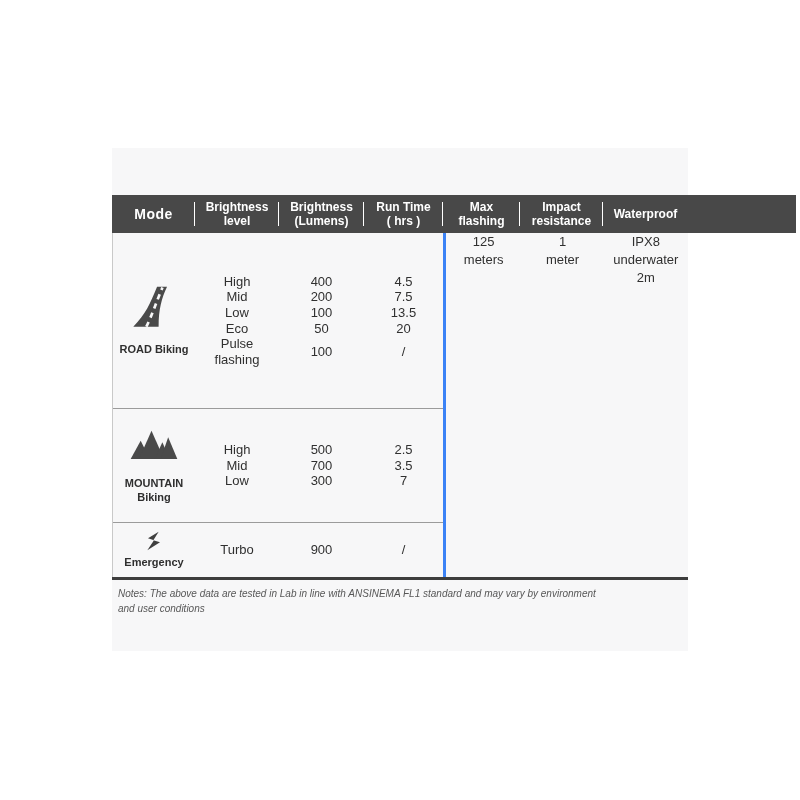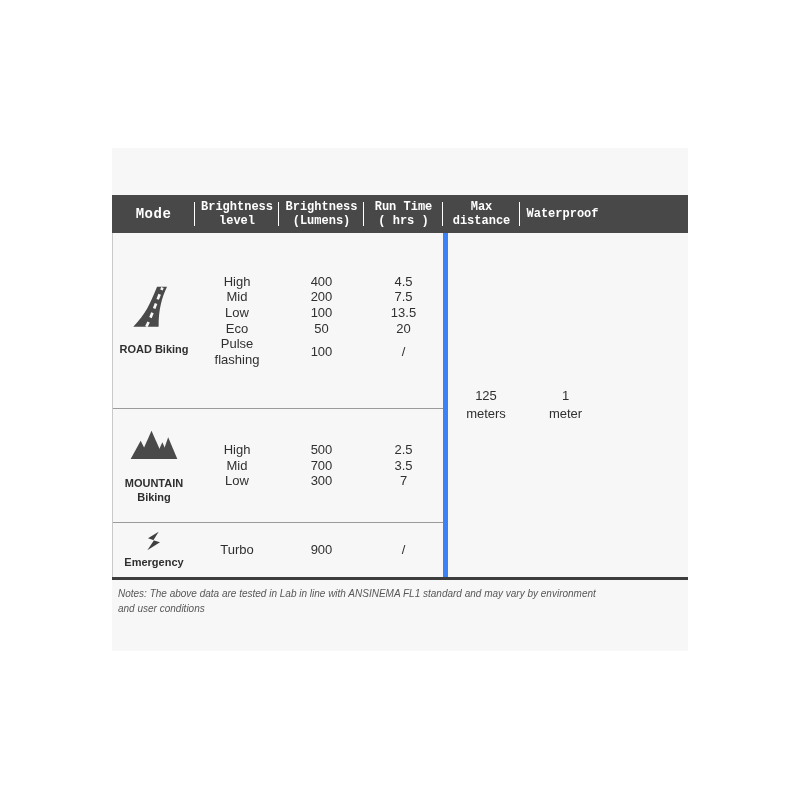--- a/index.html
+++ b/index.html
@@ -11,23 +11,23 @@
     overflow:hidden;
   }
   .card {
     position:absolute; left:112px; top:148px;
     width:576px; height:503px;
     background:#f7f7f8;
   }
   
   .header {
     position:absolute; left:0; top:47px;
-    width:576px; height:38px;
+    width:684px; height:38px;
     background:#484848;
-    display:flex; align-items:stretch;font-family:Liberation Mono, monospace;
+    display:flex; align-items:stretch;
   }
   .hcell {
     color:#ffffff; font-weight:bold; font-size:12px;
     text-align:center; white-space:pre-line; line-height:1.2;
     display:flex; align-items:center; justify-content:center;
     position:relative; box-sizing:border-box;
   }
   .hcell.mode { font-size:14px; letter-spacing:0.5px; }
   .hcell:not(:last-child)::after {
     content:""; position:absolute; right:0; top:7px; bottom:7px;
@@ -62,22 +62,22 @@
   .row { display:flex; align-items:center; }
   .cell {
     text-align:center; font-size:13px; color:#303030;
     white-space:pre-line; line-height:1.2;
   }
   .c-level{width:84px}.c-lumens{width:85px}.c-runtime{width:79px}
 
   
   .specs {
     position:absolute; left:331px; top:0; width:245px; height:344px;
-    display:flex; align-items:center;
-    border-left:5px solid #3b82f6; box-sizing:border-box;
+    display:flex; align-items:flex-start;
+    border-left:3px solid #3b82f6; box-sizing:border-box;
   }
   .spec {
     text-align:center; font-size:13px; color:#303030;
     white-space:pre-line; line-height:1.4;
   }
   .sp0{width:76px}.sp1{width:83px}.sp2{width:85px}
 
   
   .divider-strong {
     position:absolute; left:0; top:429px; width:576px; height:3px;
@@ -97,21 +97,23 @@
 
   <div class="header">
     <div class="hcell mode wc0">Mode</div>
     <div class="hcell wc1">Brightness
 level</div>
     <div class="hcell wc2">Brightness
 (Lumens)</div>
     <div class="hcell wc3">Run Time
 ( hrs )</div>
     <div class="hcell wc4">Max
-distance</div>
+flashing</div>
+    <div class="hcell wc5">Impact
+resistance</div>
     <div class="hcell wc6">Waterproof</div>
   </div>
 
   <div class="tbody">
 
     <div class="left-table">
 
       <div class="section road">
         <div class="mode-cell">
           <svg class="icon" width="46" height="42" viewBox="0 0 60 54">
@@ -195,20 +197,23 @@
           </div>
         </div>
       </div>
     </div>
 
     <div class="specs">
       <div class="spec sp0">125
 meters</div>
       <div class="spec sp1">1
 meter</div>
+      <div class="spec sp2">IPX8
+underwater
+2m</div>
     </div>
   </div>
 
   <div class="divider-strong"></div>
 
   <div class="notes">Notes: The above data are tested in Lab in line with ANSINEMA FL1 standard and may vary by environment
  and user conditions</div>
 </div>
 
 </body></html>

